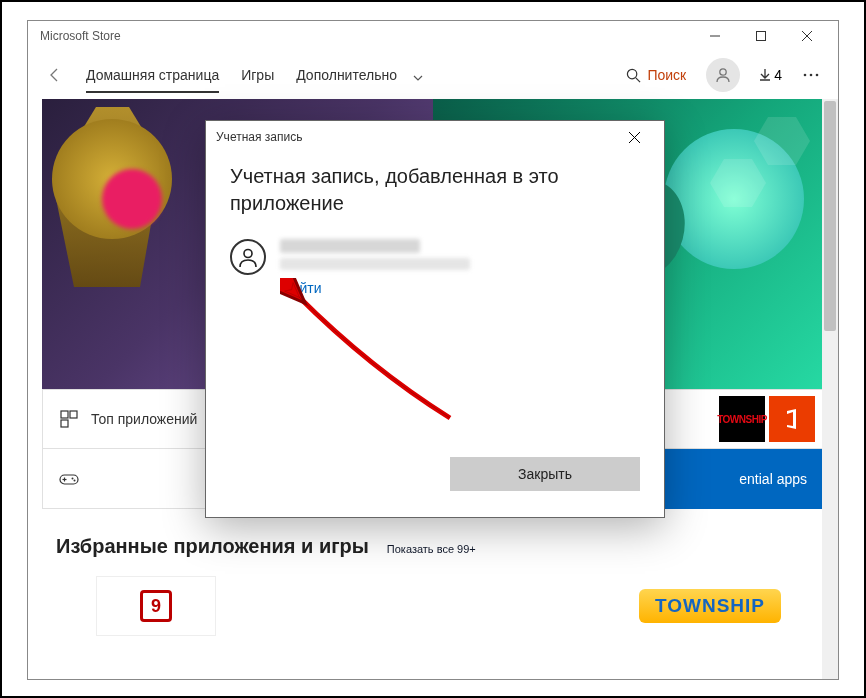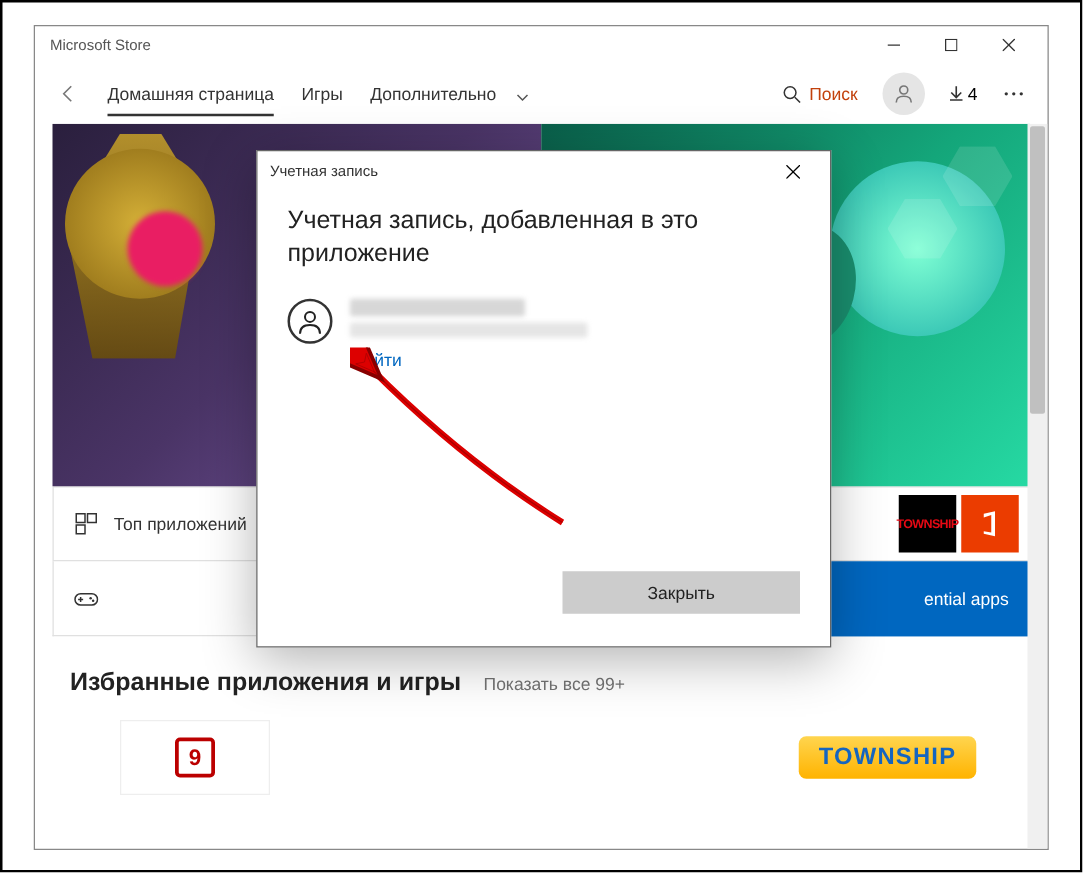--- a/index.html
+++ b/index.html
@@ -50,21 +50,21 @@
 .promo-tile { flex: 1; height: 60px; border: 1px solid #e0e0e0; border-top: none; display: flex; align-items: center; justify-content: space-between; padding: 0 16px; font-size: 14px; cursor: pointer; }
 .promo-tile + .promo-tile { border-left: none; }
 .promo-badges { display: flex; gap: 4px; }
 .badge { width: 46px; height: 46px; display: flex; align-items: center; justify-content: center; color: #fff; font-size: 10px; font-weight: bold; }
 .badge.netflix { background: #000; color: #e50914; letter-spacing: -0.5px; }
 .badge.office { background: #eb3c00; }
 
 .featured-section { margin: 26px 28px 0; }
 .featured-head { display: flex; align-items: baseline; gap: 18px; }
 .featured-title { font-size: 20px; font-weight: 600; color: #222; }
-.featured-link { font-size: 14px; color: #737373; cursor: pointer; }
+.featured-link { font-size: 11px; color: #0f172a; cursor: pointer; }
 .featured-apps { display: flex; gap: 40px; margin-top: 18px; padding: 0 40px; }
 .app-card { width: 120px; height: 60px; display: flex; align-items: center; justify-content: center; }
 .app-card.a1 { background: #fff; border: 1px solid #eee; }
 .app-card.a1 .logo9 { width: 32px; height: 32px; border: 3px solid #b00; border-radius: 4px; color: #b00; font-weight: 900; font-size: 18px; display: flex; align-items: center; justify-content: center; }
 .app-card.a2 { margin-left: auto; }
 .app-card.a2 .township { background: linear-gradient(#ffd54f,#ffb300); padding: 6px 16px; border-radius: 6px; font-weight: 700; color: #1565c0; font-size: 19px; letter-spacing: 1px; }
 
 .scrollbar { position: absolute; right: 0; top: 0; bottom: 0; width: 16px; background: #f0f0f0; }
 .scrollbar .thumb { position: absolute; left: 2px; right: 2px; top: 2px; height: 230px; background: #c0c0c0; border-radius: 2px; }
 

